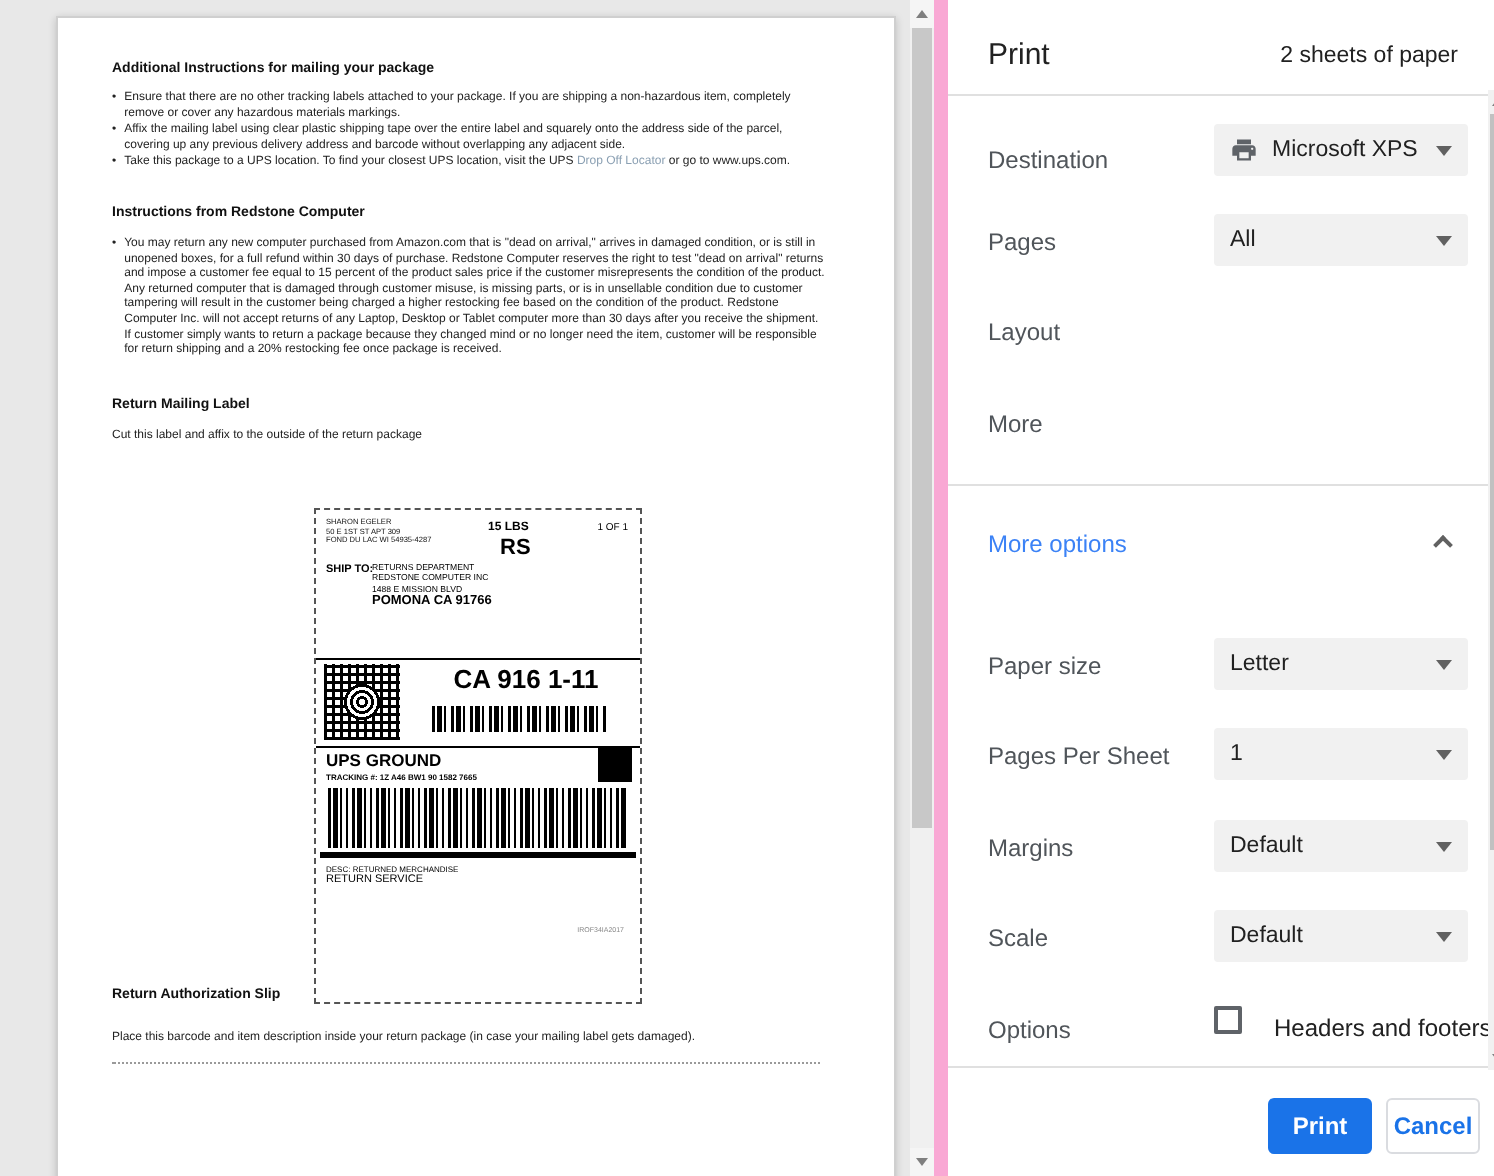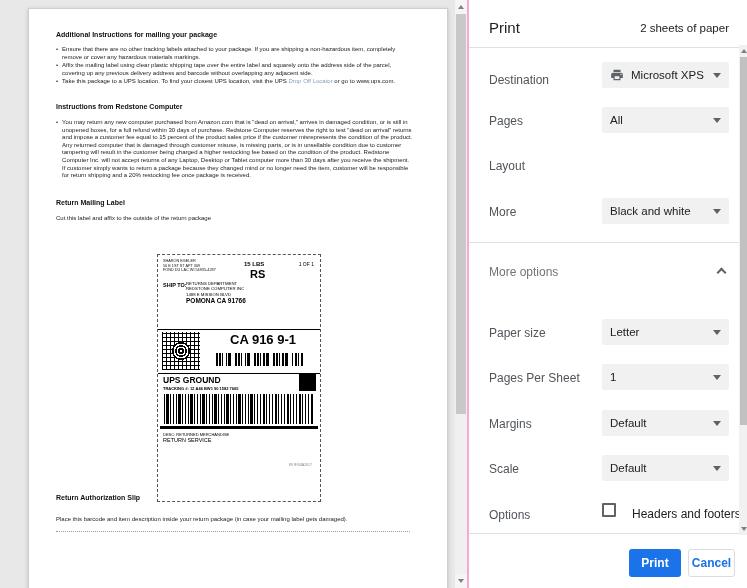--- a/index.html
+++ b/index.html
@@ -52,32 +52,32 @@
   
   .mid-scroll { position:absolute; left:455px; top:0; width:12px; height:588px; background:#f0f0f0; }
   .mid-scroll .btn { position:absolute; left:0; width:12px; height:14px; background:#f5f5f5;
     display:flex; align-items:center; justify-content:center; }
   .mid-scroll .thumb { position:absolute; left:1px; top:14px; width:10px; height:400px; background:#c8c8c8; }
   .tri-up { width:0; height:0; border-left:3px solid transparent; border-right:3px solid transparent; border-bottom:4px solid #7f7f7f; }
   .tri-down { width:0; height:0; border-left:3px solid transparent; border-right:3px solid transparent; border-top:4px solid #7f7f7f; }
 
   
   .panel { position:absolute; left:467px; top:0; width:280px; height:588px; background:#fff;
-    border-left:2px solid #f9a8d4; }
+    border-left:7px solid #f9a8d4; }
   .panel-title { position:absolute; left:20px; top:19px; font-size:15px; color:#212121; }
   .sheets { position:absolute; right:18px; top:22px; font-size:11.5px; font-weight:normal; color:#212121; }
   .divider { position:absolute; left:0; width:280px; border-top:1px solid #e0e0e0; }
   .row-label { position:absolute; left:20px; font-size:12px; color:#50555a; }
   .dd { position:absolute; left:133px; width:127px; height:26px; background:#f1f1f1; border-radius:2px;
     display:flex; align-items:center; padding:0 8px; cursor:pointer; }
   .dd .val { font-size:11.5px; color:#212121; white-space:nowrap; overflow:hidden; flex:1; }
   .dd .caret { width:0; height:0; border-left:4px solid transparent; border-right:4px solid transparent;
     border-top:5px solid #616161; margin-left:6px; flex:0 0 auto; }
   .printer-ic { width:14px; height:14px; margin-right:7px; flex:0 0 auto; fill:#5f6368; }
-  .more-opt { position:absolute; left:20px; top:265px; width:240px; font-size:12px; color:#737373;
+  .more-opt { position:absolute; left:20px; top:265px; width:240px; font-size:12px; color:#3b82f6;
     cursor:pointer; }
   .chev-up { position:absolute; right:22px; top:269px; width:7px; height:7px;
     border-right:2px solid #616161; border-bottom:2px solid #616161; transform:rotate(-135deg); }
   .checkbox { position:absolute; left:133px; top:503px; width:14px; height:14px;
     border:2px solid #5f6368; border-radius:1px; background:#fff; cursor:pointer; }
   .cb-label { position:absolute; left:163px; top:507px; font-size:12px; color:#212121; }
   .btn-print { position:absolute; left:160px; top:549px; width:52px; height:28px; border:none;
     border-radius:3px; background:#1a73e8; color:#fff; font-size:12px; font-weight:bold;
     font-family:"Liberation Sans", sans-serif; cursor:pointer; }
   .btn-cancel { position:absolute; left:219px; top:549px; width:47px; height:28px;
@@ -137,21 +137,21 @@
       <div class="abs shipto-tag">SHIP TO:</div>
       <div class="abs shipto-block">
         <div>RETURNS DEPARTMENT</div>
         <div>REDSTONE COMPUTER INC</div>
         <div>1488 E MISSION BLVD</div>
         <div class="shipto-city">POMONA CA 91766</div>
       </div>
 
       <div class="abs lline" style="top:74px"></div>
       <div class="abs maxicode"></div>
-      <div class="abs routing">CA 916 9-1</div>
+      <div class="abs routing">CA 916 1-11</div>
       <div class="abs barcode-sm"></div>
 
       <div class="abs lline" style="top:118px"></div>
       <div class="abs svc-name">UPS GROUND</div>
       <div class="abs tracking">TRACKING #: 1Z A46 BW1 90 1582 7665</div>
       <div class="abs blk-sq"></div>
 
       <div class="abs barcode-lg"></div>
       <div class="abs thick"></div>
       <div class="abs desc">DESC: RETURNED MERCHANDISE</div>
@@ -191,24 +191,20 @@
 
   <div class="row-label" style="top:114px">Pages</div>
   <div class="dd" style="top:107px">
     <span class="val">All</span>
     <span class="caret"></span>
   </div>
 
   <div class="row-label" style="top:159px">Layout</div>
 
   <div class="row-label" style="top:205px">More</div>
-  <div class="dd" style="top:198px">
-    <span class="val">Black and white</span>
-    <span class="caret"></span>
-  </div>
 
   <div class="divider" style="top:242px"></div>
   <div class="more-opt">More options</div>
   <div class="chev-up"></div>
 
   <div class="row-label" style="top:326px">Paper size</div>
   <div class="dd" style="top:319px">
     <span class="val">Letter</span>
     <span class="caret"></span>
   </div>

